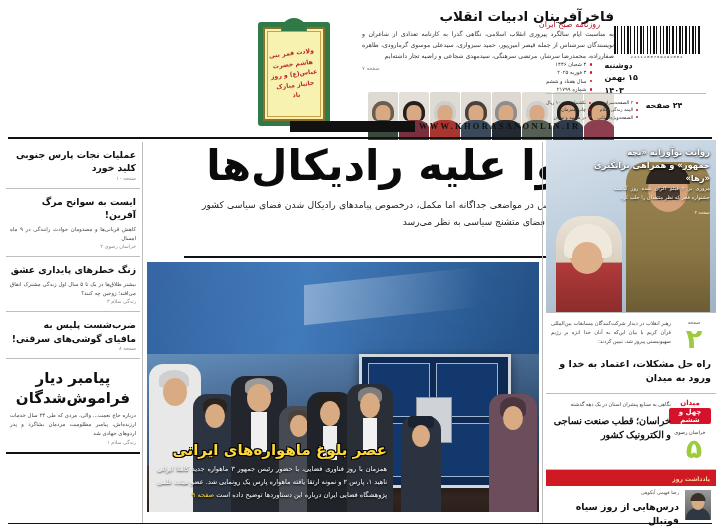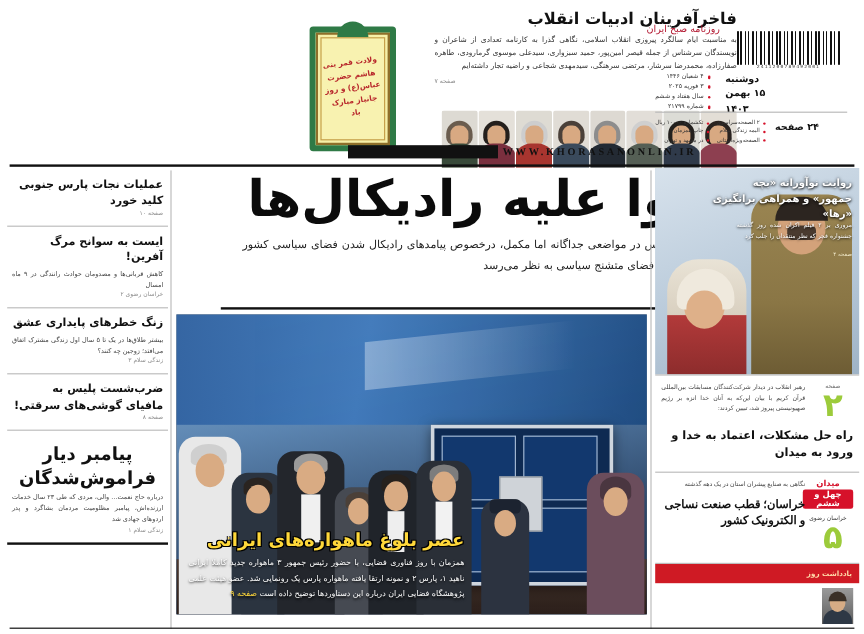--- a/index.html
+++ b/index.html
@@ -422,19 +422,24 @@
       <div class="note-bar">
         <div class="note-red">
           <span>یادداشت روز</span>
         </div>
         <div class="note-body">
           <div class="note-avatar">
             <div class="a-body"></div>
               <div class="a-head"></div>
               <div class="a-hair"></div>
           </div>
+          <div class="note-txt">
+            <div class="note-author">رضا فهیمی آبکوهی</div>
+            <div class="note-title">درس‌هایی از روز سیاه فوتبال</div>
+
+          </div>
         </div>
       </div>
     </div>
 
     <div class="rule-bottom"></div>
   </div>
 </div>
 
 </body></html>

